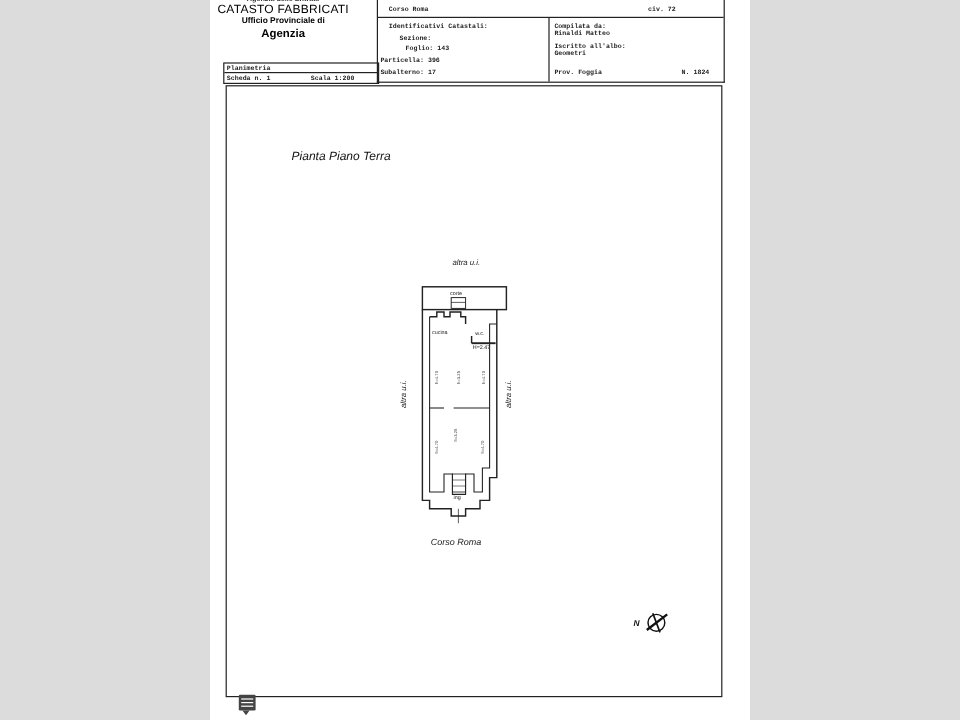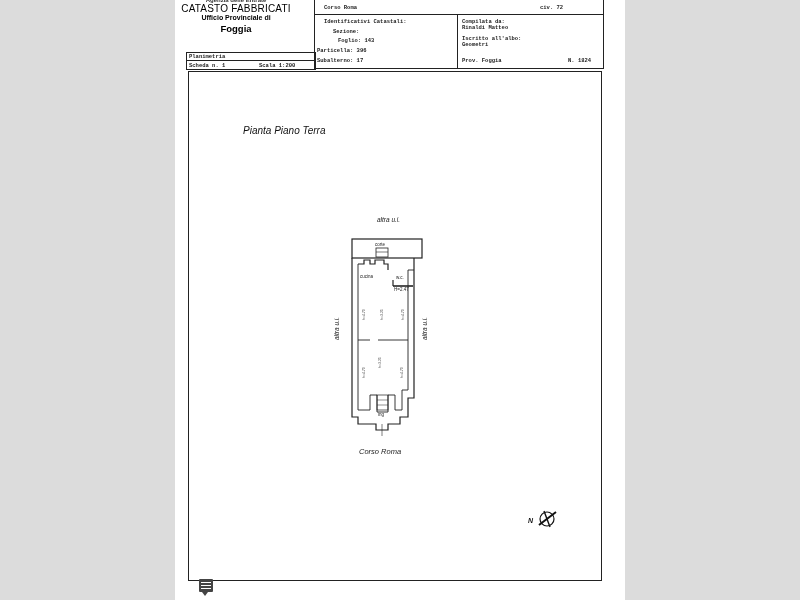--- a/index.html
+++ b/index.html
@@ -30,21 +30,21 @@
   .note-icon:after{content:"";position:absolute;left:3px;bottom:-4px;border-left:3px solid transparent;border-right:3px solid transparent;border-top:4px solid #444;}
 </style>
 </head>
 <body>
 
 <div class="page">
   <div class="hdr-left">
     <div class="t1">Agenzia delle Entrate</div>
     <div class="t2">CATASTO FABBRICATI</div>
     <div class="t3">Ufficio Provinciale di</div>
-    <div class="t4">Foggia</div>
+    <div class="t4">Agenzia</div>
   </div>
 
   <div class="boxA mono">
     <div class="r1">Planimetria</div>
     <div class="r2">
       <span style="left:2px">Scheda n. 1</span>
       <span style="left:72px">Scala 1:200</span>
     </div>
   </div>
 

